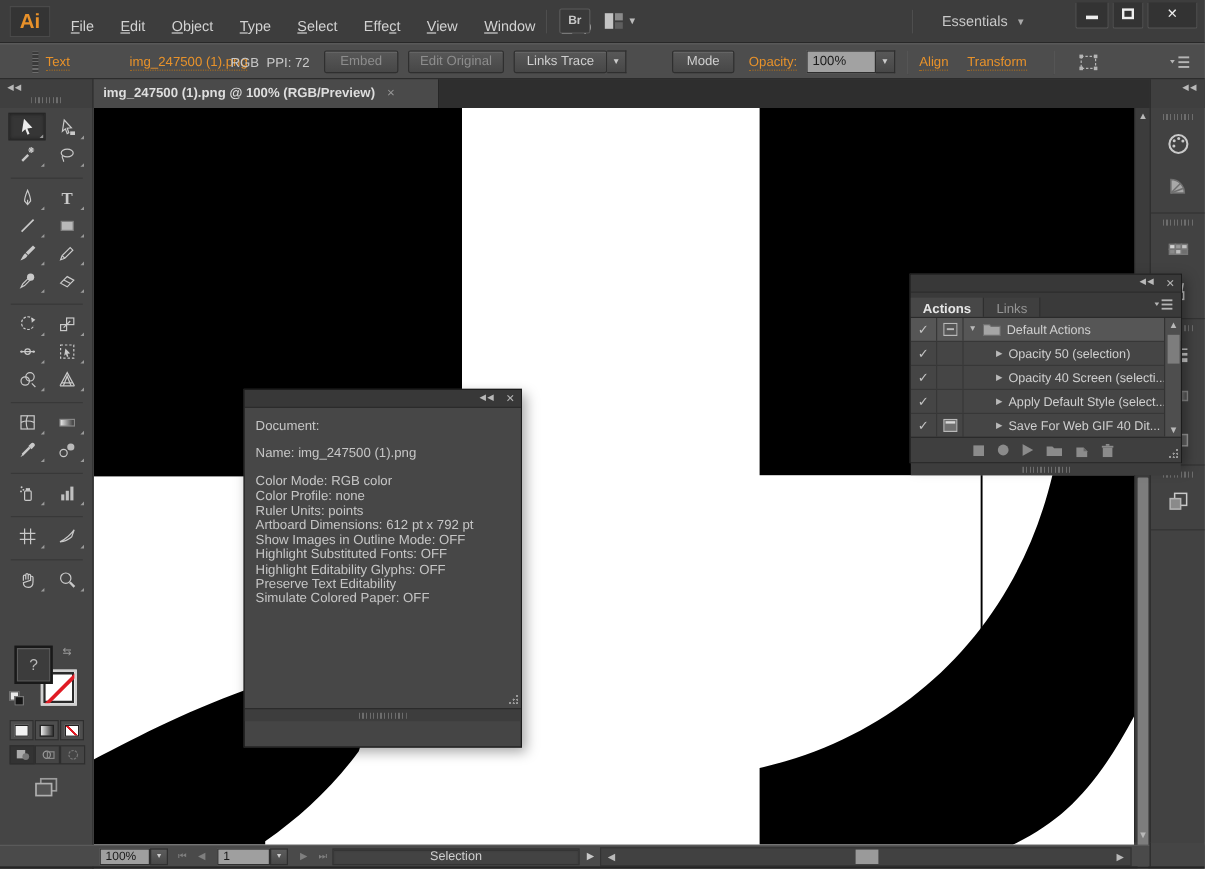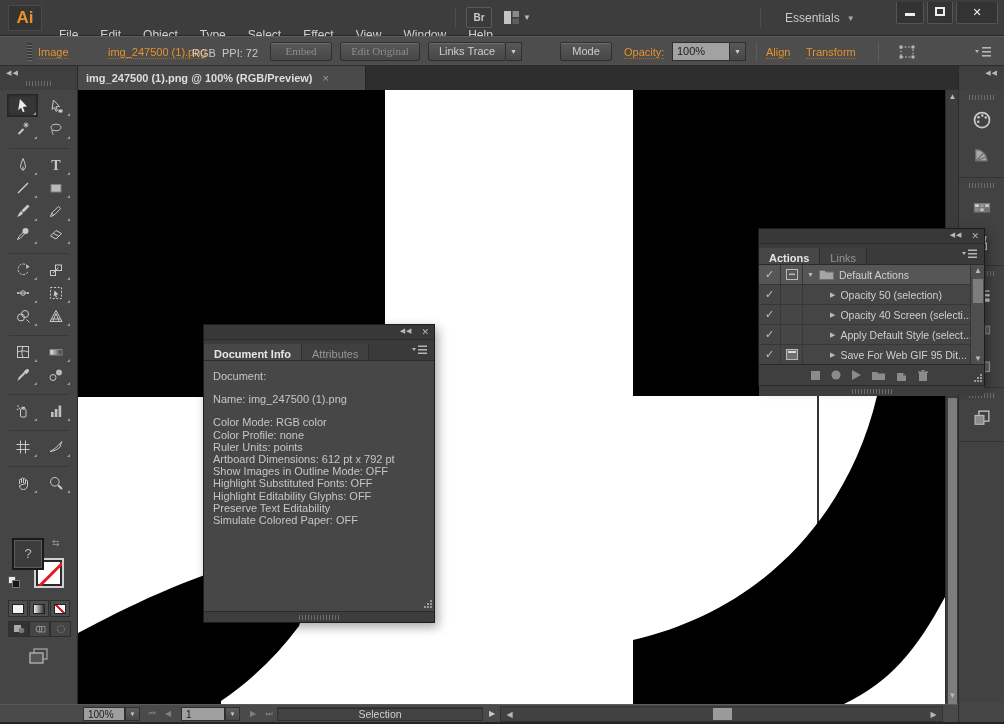--- a/index.html
+++ b/index.html
@@ -6,21 +6,21 @@
   html,body { width:1004px; height:724px; overflow:hidden; }
   body { font-family:"Liberation Sans","DejaVu Sans",sans-serif; background:#404040; position:relative;
          -webkit-font-smoothing:antialiased; }
   .abs { position:absolute; }
 
   
   #menubar { left:0; top:0; width:1004px; height:36px; background:#3d3d3d; border-bottom:1px solid #282828; }
   #ai-logo { left:8px; top:5px; width:34px; height:26px; background:#343434; border:1px solid #4a4a4a;
              color:#e8912a; font-weight:bold; font-size:17px; text-align:center; line-height:24px; }
   #menu-items { left:48px; top:0; height:36px; display:flex; align-items:center; }
-  .menu-item { padding:17px 11px; font-size:12px; color:#d2d2d2; height:36px; line-height:36px; cursor:default; }
+  .menu-item { padding:4px 11px; font-size:12px; color:#d2d2d2; height:36px; line-height:36px; cursor:default; }
   .mn { text-decoration:underline; }
   #bar-sep1 { left:455px; top:8px; width:1px; height:20px; background:#2e2e2e; border-right:1px solid #4e4e4e; }
   #br-btn { left:466px; top:7px; width:26px; height:21px; background:#3a3a3a; border:1px solid #5a5a5a;
             color:#c7c7c7; font-size:10px; font-weight:bold; text-align:center; line-height:19px; border-radius:2px;}
   #ws-switcher { left:503px; top:7px; width:34px; height:21px; display:flex; align-items:center; gap:3px; }
   #ws-switcher .tri { color:#bbb; font-size:8px; }
   #essentials-sep { left:760px; top:8px; width:1px; height:20px; background:#2e2e2e; border-right:1px solid #4e4e4e; }
   #workspace { left:785px; top:0; height:36px; display:flex; align-items:center; gap:7px; color:#c9c9c9; font-size:12px;text-align:right;}
   #workspace .tri { color:#a9a9a9; font-size:8px; }
   .win-btn { top:2px; height:22px; background:#333; border:1px solid #555; border-top:none;
@@ -30,21 +30,21 @@
   #win-max .box { width:10px; height:9px; border:2px solid #eee; margin:5px auto 0; }
 
   
   #controlbar { left:0; top:36px; width:1004px; height:30px; background:#4d4d4d;
                 border-top:1px solid #5e5e5e; border-bottom:1px solid #2c2c2c; }
   .grip-v { width:5px; height:18px; background:repeating-linear-gradient(0deg,#6d6d6d 0 1px,#3a3a3a 1px 3px); }
   .olink { color:#e8922a; font-size:11px; border-bottom:1px dotted #a06a24; cursor:pointer; }
   .cb-txt { color:#c9c9c9; font-size:11px; }
   .cb-btn { height:19px; background:linear-gradient(#585858,#474747); border:1px solid #2f2f2f;
             box-shadow:inset 0 1px 0 #6a6a6a; color:#cfcfcf; font-size:11px; text-align:center; border-radius:2px; }
-  .cb-btn.dim { color:#8d8d8d;font-family:Liberation Serif, serif; }
+  .cb-btn.dim { color:#8d8d8d; }
   .cb-field { height:19px; background:#a2a2a2; border:1px solid #2f2f2f; color:#1c1c1c; font-size:11px;
               padding:2px 4px; }
   .dd-btn { width:16px; height:19px; background:linear-gradient(#585858,#474747); border:1px solid #2f2f2f;
             border-left:none; color:#ccc; font-size:7px; text-align:center; line-height:18px; }
   .cb-sep { width:1px; height:20px; background:#373737; border-right:1px solid #5c5c5c; }
   #ft-icon svg, #panelmenu-cb svg { display:block; }
 
   
   #tabstrip { left:0; top:66px; width:1004px; height:24px; background:#2e2e2e; }
   #tools-header { left:0; top:66px; width:78px; height:24px; background:#3f3f3f; border-right:1px solid #2a2a2a;}
@@ -197,21 +197,21 @@
       <div class="bar"></div>
     </div>
   <div id="win-max" class="abs win-btn">
       <div class="box"></div>
     </div>
   <div id="win-close" class="abs win-btn"><span>✕</span></div>
 </div>
 
 <div id="controlbar" class="abs">
   <div class="abs grip-v" style="left:27px;top:6px;"></div>
-  <span class="abs olink" style="left:38px;top:9px;">Image</span>
+  <span class="abs olink" style="left:38px;top:9px;">Text</span>
   <span class="abs olink" style="left:108px;top:9px;">img_247500 (1).png</span>
   <span class="abs cb-txt" style="left:192px;top:10px;">RGB</span>
   <span class="abs cb-txt" style="left:222px;top:10px;">PPI: 72</span>
   <div class="abs cb-btn dim" style="left:270px;top:5px;width:62px;line-height:17px;">Embed</div>
   <div class="abs cb-btn dim" style="left:340px;top:5px;width:80px;line-height:17px;">Edit Original</div>
   <div class="abs cb-btn" style="left:428px;top:5px;width:78px;line-height:17px;">Links Trace</div>
   <div class="abs dd-btn" style="left:506px;top:5px;">▼</div>
   <div class="abs cb-btn" style="left:560px;top:5px;width:52px;line-height:17px;">Mode</div>
   <span class="abs olink" style="left:624px;top:9px;">Opacity:</span>
   <div class="abs cb-field" style="left:672px;top:5px;width:58px;">100%</div>
@@ -652,32 +652,20 @@
     </div>
   </div>
 
 <div id="docinfo-panel" class="abs panel">
   <div class="panel-titlebar">
     <div class="tb-icons">
       <span class="collapse-arrows">◀◀</span>
       <span style="font-size:9px;">✕</span>
     </div>
   </div>
-  <div class="panel-tabs">
-    <div class="ptab active">Document Info</div>
-    <div class="ptab">Attributes</div>
-    <div class="panel-menu">
-      <svg width="16" height="11" viewBox="0 0 16 11">
-          <path d="M0 3 L4 3 L2 6 Z" fill="#b5b5b5"></path>
-          <rect x="6" y="0.5" width="9" height="1.5" fill="#b5b5b5"></rect>
-          <rect x="6" y="4" width="9" height="1.5" fill="#b5b5b5"></rect>
-          <rect x="6" y="7.5" width="9" height="1.5" fill="#b5b5b5"></rect>
-        </svg>
-    </div>
-  </div>
   <div id="docinfo-body">
     <div id="docinfo-lines">
         <div class="di-line">Document:</div>
         <div class="di-gap"></div>
         <div class="di-line">Name: img_247500 (1).png</div>
         <div class="di-gap"></div>
         <div class="di-line">Color Mode: RGB color</div>
         <div class="di-line">Color Profile: none</div>
         <div class="di-line">Ruler Units: points</div>
         <div class="di-line">Artboard Dimensions: 612 pt x 792 pt</div>
@@ -764,21 +752,21 @@
           <div class="act-cell-check">✓</div>
           <div class="act-cell-dialog">
             <svg width="12" height="11" viewBox="0 0 12 11">
               <rect x="0.5" y="0.5" width="11" height="10" fill="#707070" stroke="#b9b9b9"></rect>
               <rect x="2" y="2" width="8" height="2" fill="#d8d8d8"></rect>
             </svg>
           </div>
           <div class="act-content">
             <span class="act-indent"></span>
             <span class="expander">▶</span>
-            <span class="act-label">Save For Web GIF 95 Dit...</span>
+            <span class="act-label">Save For Web GIF 40 Dit...</span>
           </div>
         </div>
       </div>
     <div id="act-scroll">
       <span class="sb-arrow" style="top:1px;width:14px;">▲</span>
       <div class="thumb"></div>
       <span class="sb-arrow" style="bottom:1px;width:14px;">▼</span>
     </div>
   </div>
   <div id="actions-buttons">

